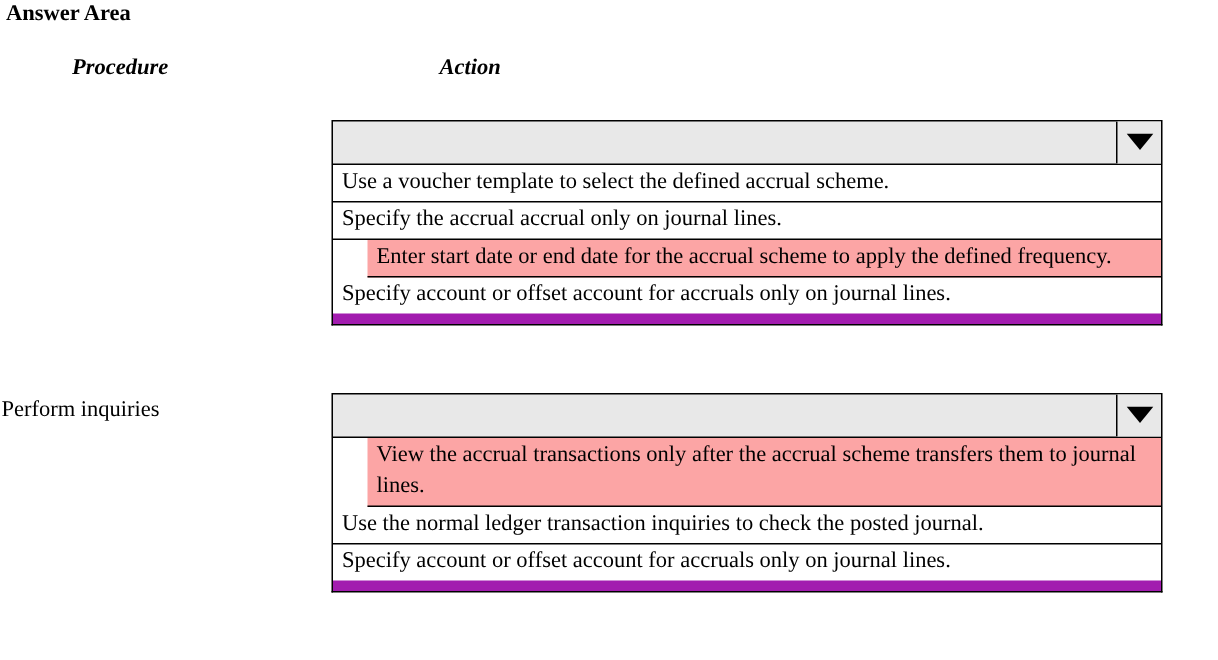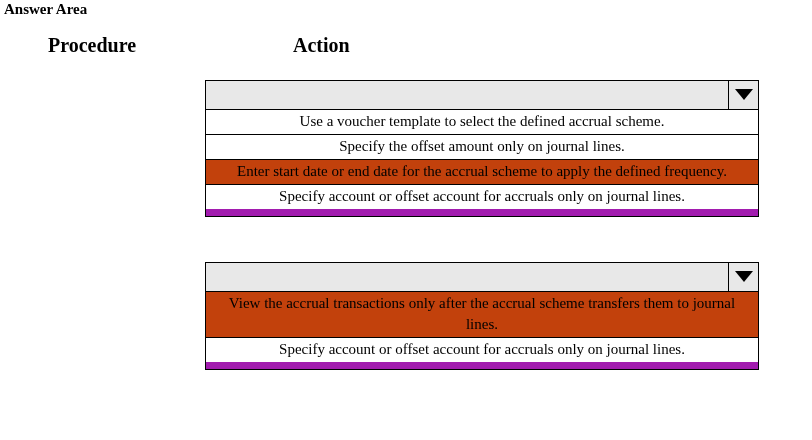--- a/index.html
+++ b/index.html
@@ -13,53 +13,53 @@
     font-family: "Liberation Serif", serif;
     font-size: 15px;
     color: #000000;
     overflow: hidden;
     position: relative;
   }
   .page {
     position: relative;
     width: 812px;
     height: 440px;
-    text-align: center;
   }
   .answer-area-title {
     position: absolute;
     left: 4px;
     top: 0px;
     font-family: "Liberation Serif", serif;
     font-weight: bold;
     font-size: 15px;
     line-height: 18px;
   }
   .col-header {
     position: absolute;
     font-weight: bold;
-    font-size: 20px;
+    font-size: 15px;
     line-height: 18px;
+    font-style: italic;
   }
   .col-header.procedure { left: 48px; top: 36px; }
   .col-header.action { left: 293px; top: 36px; }
 
   .row-label {
     position: absolute;
     left: 1px;
     font-size: 15px;
     line-height: 18px;
     white-space: nowrap;
   }
   .row-label.r1 { top: 82px; }
   .row-label.r2 { top: 264px; }
 
   .dropdown {
     position: absolute;
-    left: 205px;
+    left: 221px;
     width: 554px;
     box-sizing: border-box;
   }
   .dropdown.d1 { top: 80px; }
   .dropdown.d2 { top: 262px; }
 
   .combo {
     position: relative;
     height: 30px;
     border: 1px solid #000000;
@@ -98,21 +98,22 @@
     border-bottom: 1px solid #000000;
     padding: 1px 6px 2px 6px;
     font-size: 15px;
     line-height: 21px;
     box-sizing: border-box;
   }
   .option:last-child {
     border-bottom: 7px solid #a21caf;
   }
   .option.selected {
-    background: #c2410c;
+    background: #fca5a5;
+    margin-left: 23px;
   }
 </style>
 </head>
 <body>
 
 <div class="page">
 
   <div class="answer-area-title">Answer Area</div>
 
   <div class="col-header procedure">Procedure</div>
@@ -123,35 +124,37 @@
     <div class="combo">
       <span class="combo-value"></span>
       <span class="combo-arrow-box">
         <svg width="18" height="12" viewBox="0 0 18 12" aria-hidden="true">
           <polygon points="0,0 18,0 9,11" fill="#000000"></polygon>
         </svg>
       </span>
     </div>
     <div class="options">
       <div class="option">Use a voucher template to select the defined accrual scheme.</div>
-      <div class="option">Specify the offset amount only on journal lines.</div>
+      <div class="option">Specify the accrual accrual only on journal lines.</div>
       <div class="option selected">Enter start date or end date for the accrual scheme to apply the defined frequency.</div>
       <div class="option">Specify account or offset account for accruals only on journal lines.</div>
     </div>
   </div>
 
+  <div class="row-label r2">Perform inquiries</div>
 
   <div class="dropdown d2">
     <div class="combo">
       <span class="combo-value"></span>
       <span class="combo-arrow-box">
         <svg width="18" height="12" viewBox="0 0 18 12" aria-hidden="true">
           <polygon points="0,0 18,0 9,11" fill="#000000"></polygon>
         </svg>
       </span>
     </div>
     <div class="options">
       <div class="option selected">View the accrual transactions only after the accrual scheme transfers them to journal lines.</div>
+      <div class="option">Use the normal ledger transaction inquiries to check the posted journal.</div>
       <div class="option">Specify account or offset account for accruals only on journal lines.</div>
     </div>
   </div>
 
 </div>
 
 </body></html>

